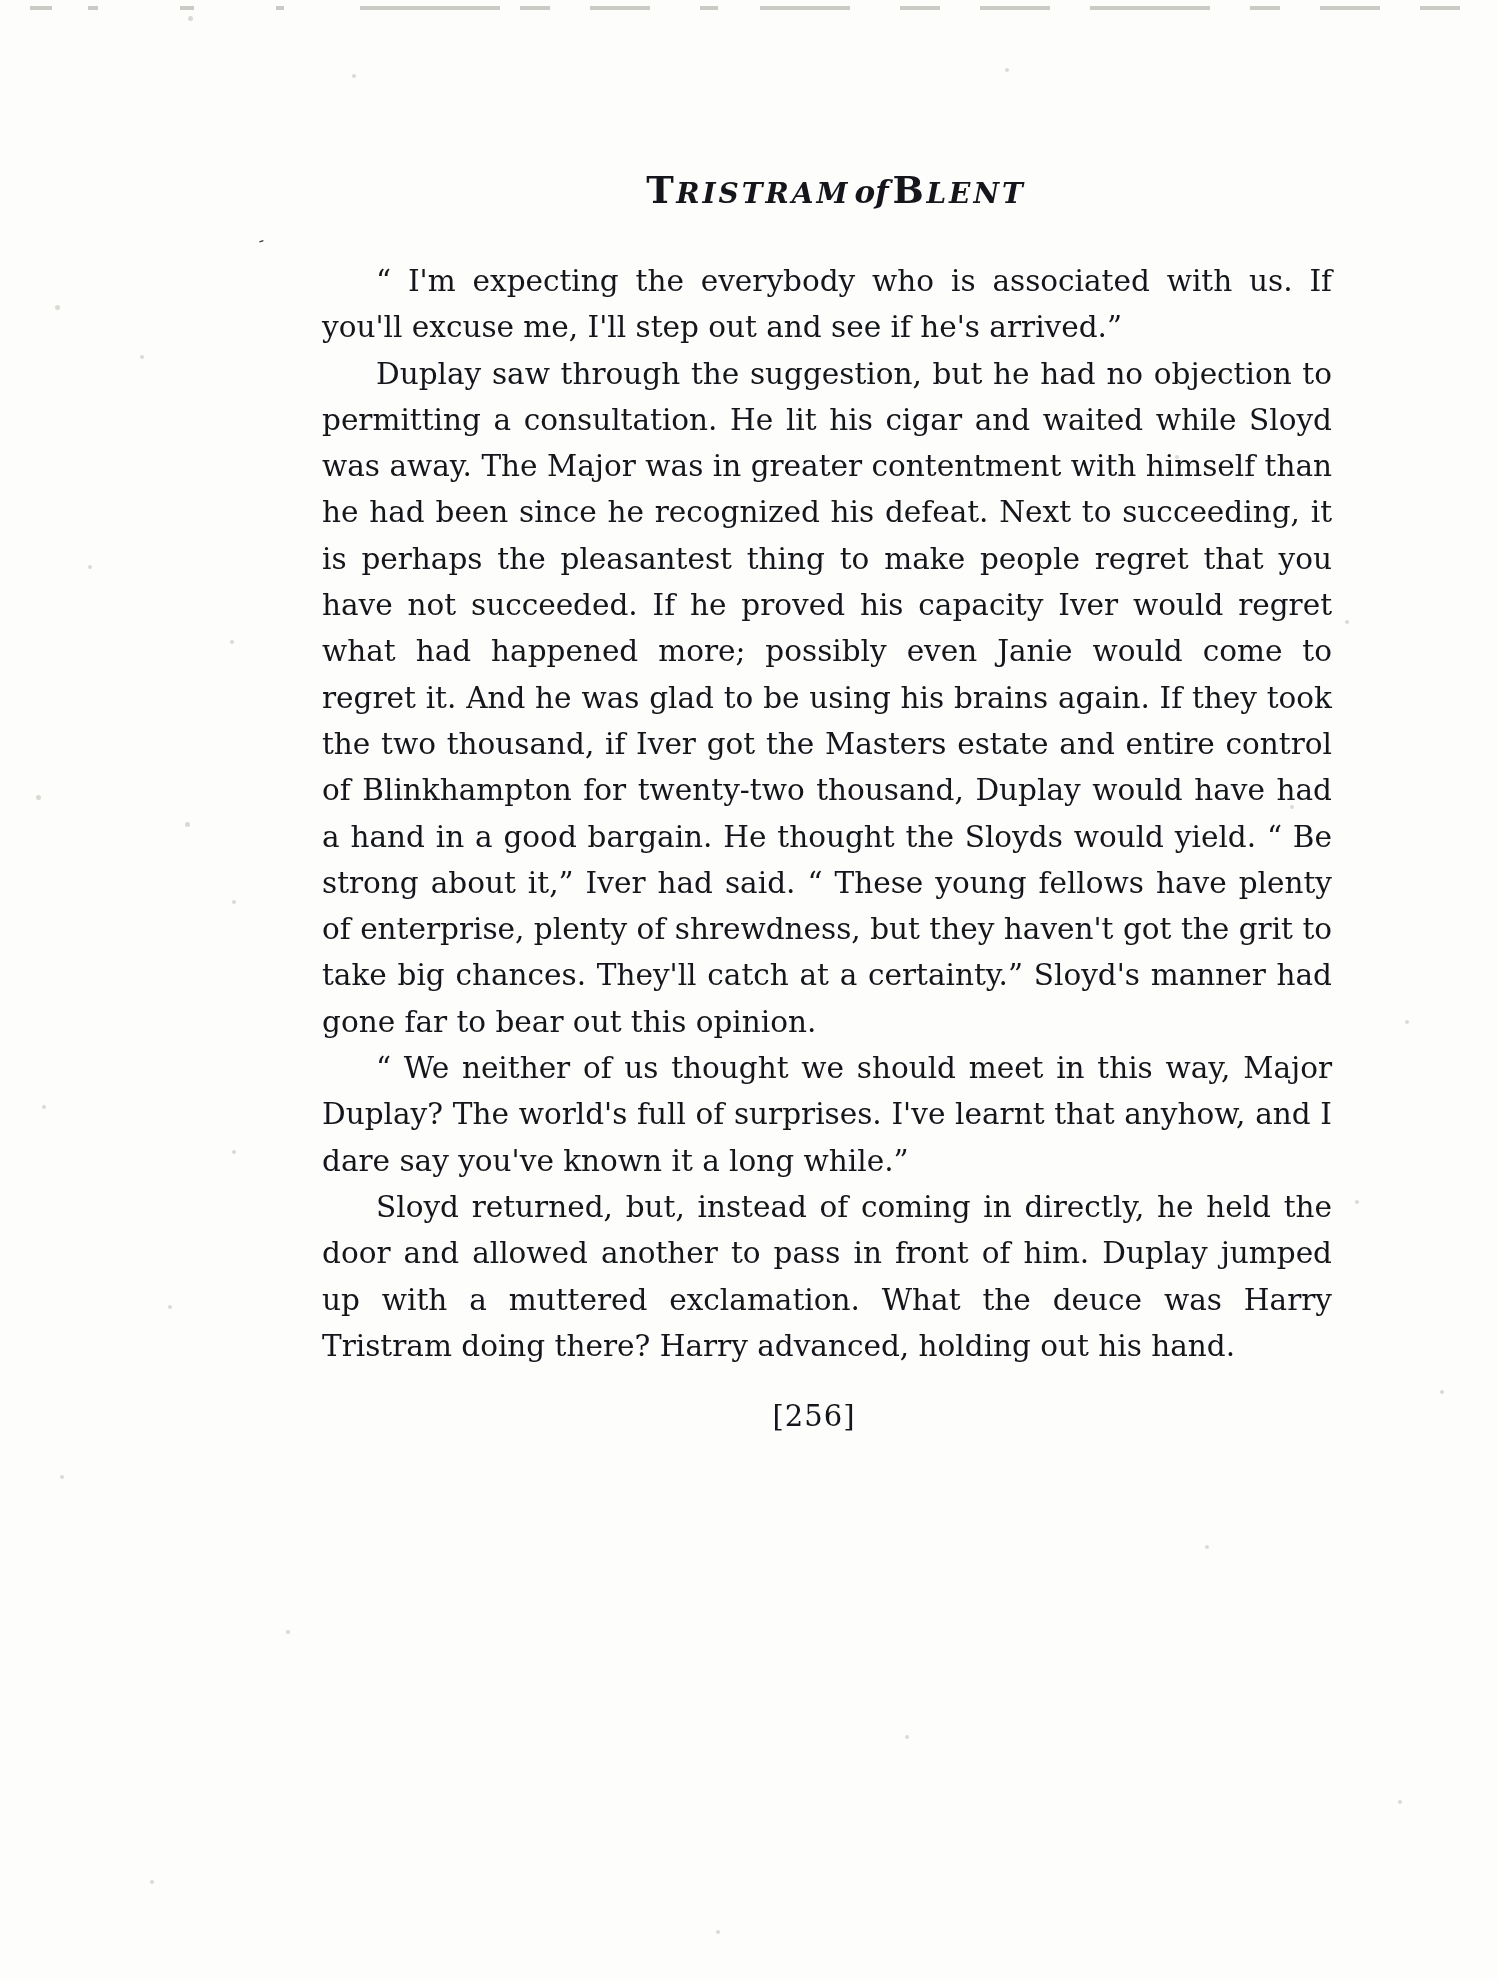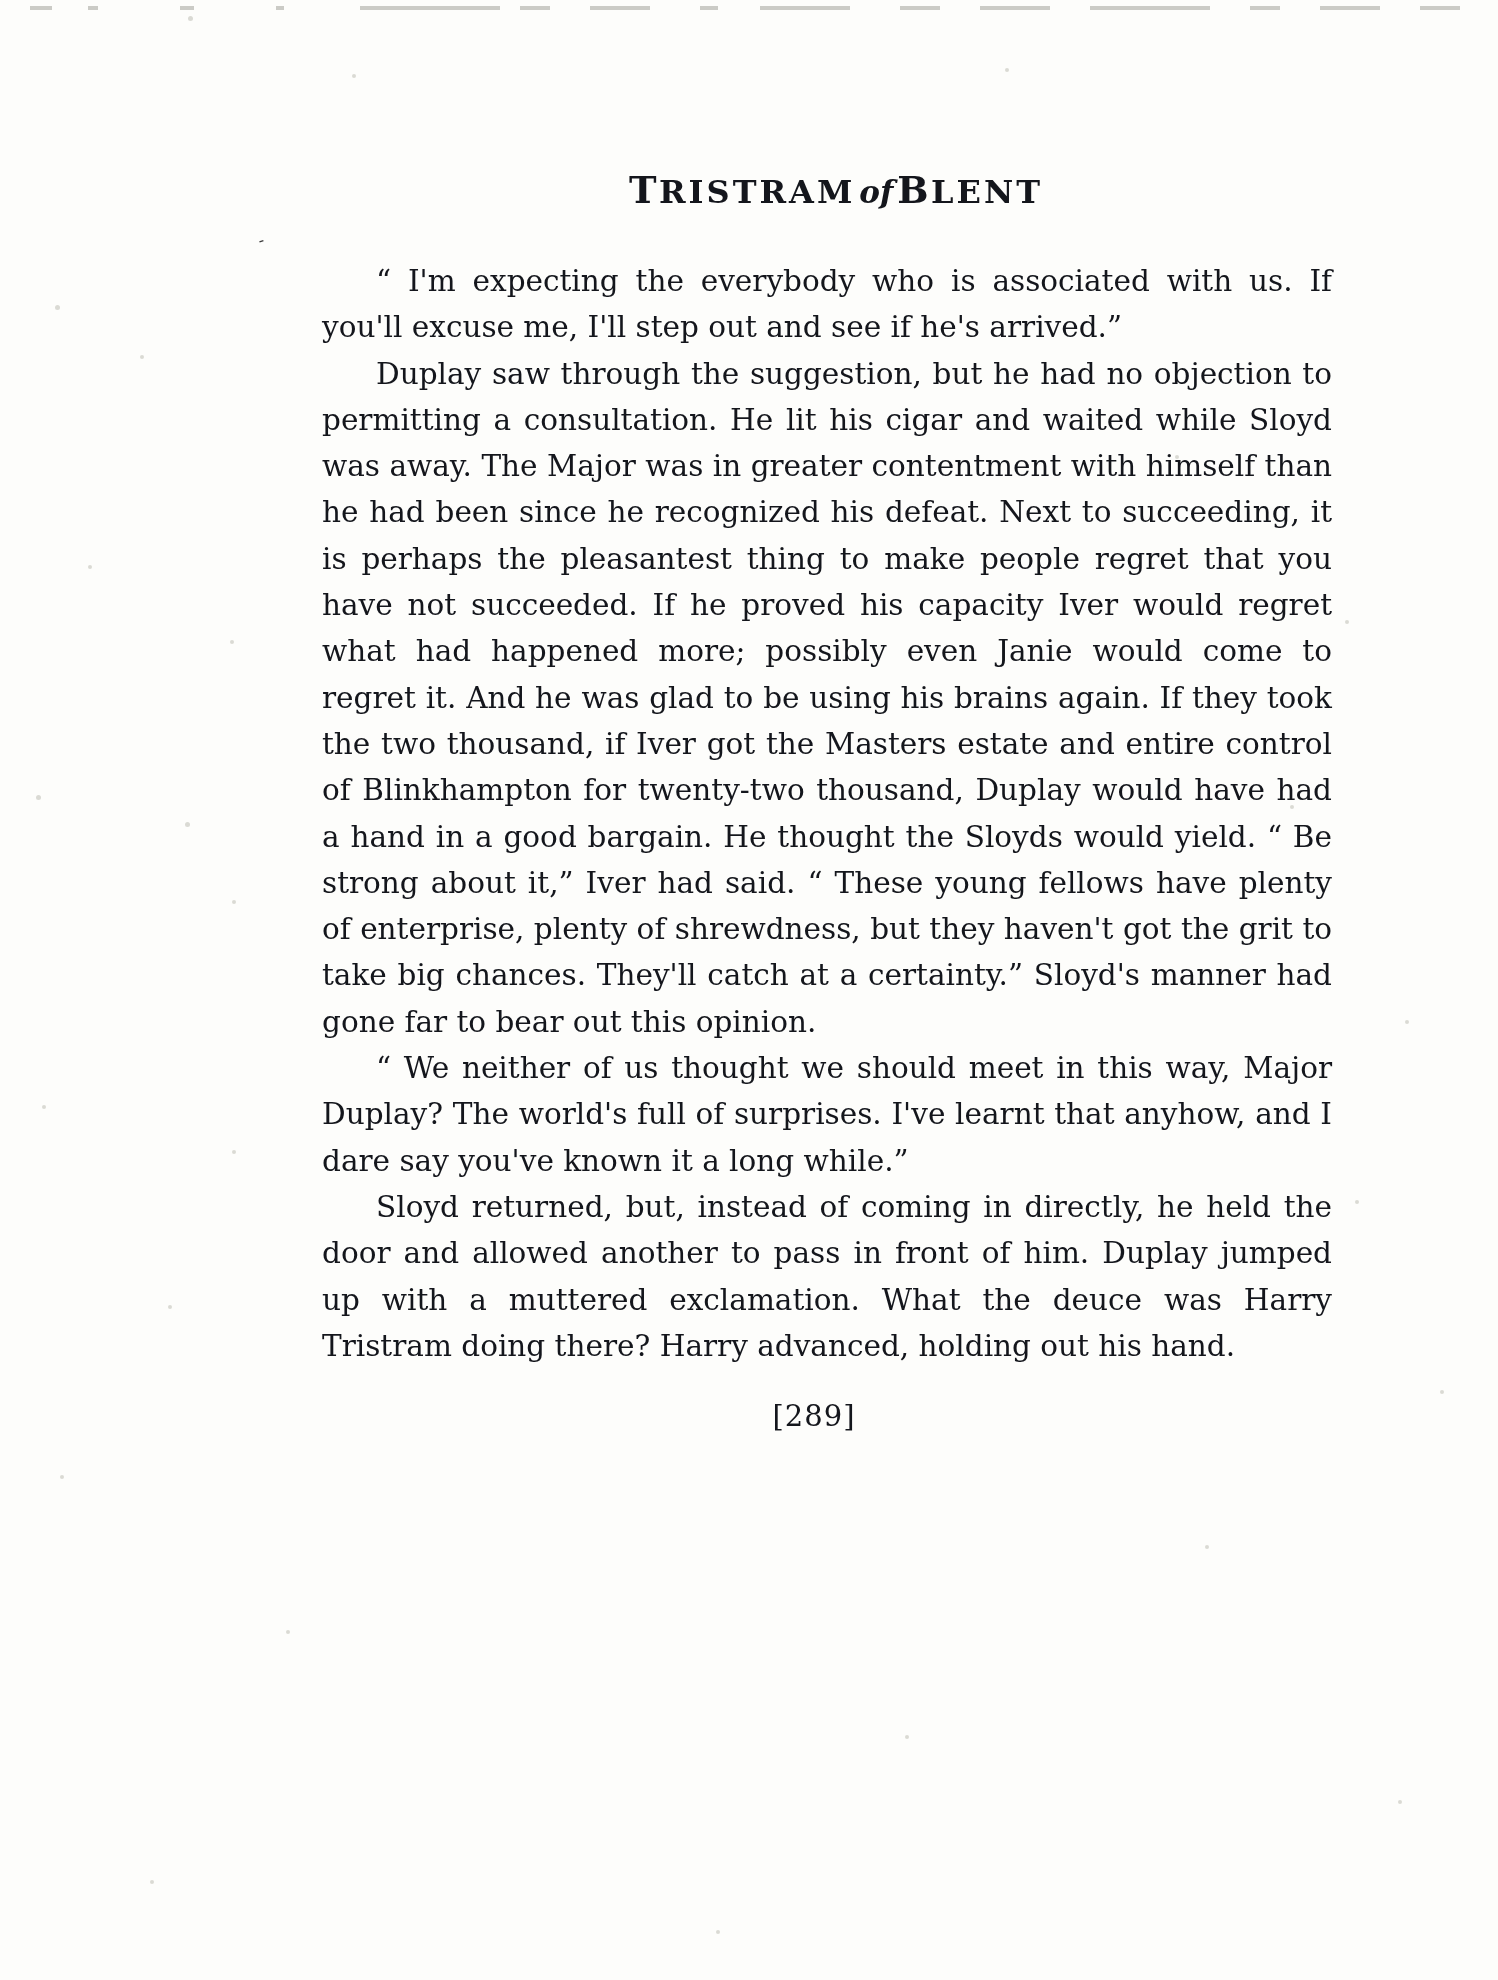--- a/index.html
+++ b/index.html
@@ -46,21 +46,21 @@
   .running-head {
     text-align: center;
     font-family: "DejaVu Serif", serif;
     font-size: 37px;
     letter-spacing: 2.5px;
     margin: 0 0 46px 0;
     padding-left: 18px;
     white-space: nowrap;
   }
   .running-head .lg { font-size: 37px; }
-  .running-head .sm { font-size: 32px; letter-spacing: 3px; }
+  .running-head .sm { font-size: 28px; letter-spacing: 3px; font-style: italic; }
   .running-head .ital {
     font-style: italic;
     font-size: 31px;
     letter-spacing: 0;
     padding: 0 4px;
   }
   .body-text p {
     margin: 0;
     font-size: 29.5px;
     line-height: 46.3px;
@@ -143,15 +143,15 @@
       <span class="lg">T</span><span class="sm">RISTRAM</span><span class="ital">of</span><span class="lg">B</span><span class="sm">LENT</span>
     </h1>
 
     <div class="body-text">
       <p class="indent">“ I'm expecting the everybody who is associated with us.   If you'll excuse me, I'll step out and see if he's arrived.”</p>
       <p class="indent">Duplay saw through the suggestion, but he had no objection to permitting a consultation.   He lit his cigar and waited while Sloyd was away.   The Major was in greater contentment with himself than he had been since he recognized his defeat.   Next to succeeding, it is perhaps the pleasantest thing to make people regret that you have not succeeded.   If he proved his capacity Iver would regret what had happened more; possibly even Janie would come to regret it.   And he was glad to be using his brains again.   If they took the two thousand, if Iver got the Masters estate and entire control of Blinkhampton for twenty-two thousand, Duplay would have had a hand in a good bargain.   He thought the Sloyds would yield.   “ Be strong about it,” Iver had said.   “ These young fellows have plenty of enterprise, plenty of shrewdness, but they haven't got the grit to take big chances.   They'll catch at a certainty.”   Sloyd's manner had gone far to bear out this opinion.</p>
       <p class="indent">“ We neither of us thought we should meet in this way, Major Duplay?   The world's full of surprises. I've learnt that anyhow, and I dare say you've known it a long while.”</p>
       <p class="indent">Sloyd returned, but, instead of coming in directly, he held the door and allowed another to pass in front of him.   Duplay jumped up with a muttered exclamation. What the deuce was Harry Tristram doing there? Harry advanced, holding out his hand.</p>
     </div>
 
-    <div class="folio">[289]</div>
+    <div class="folio">[256]</div>
   </div>
 </div>
 
 </body></html>

